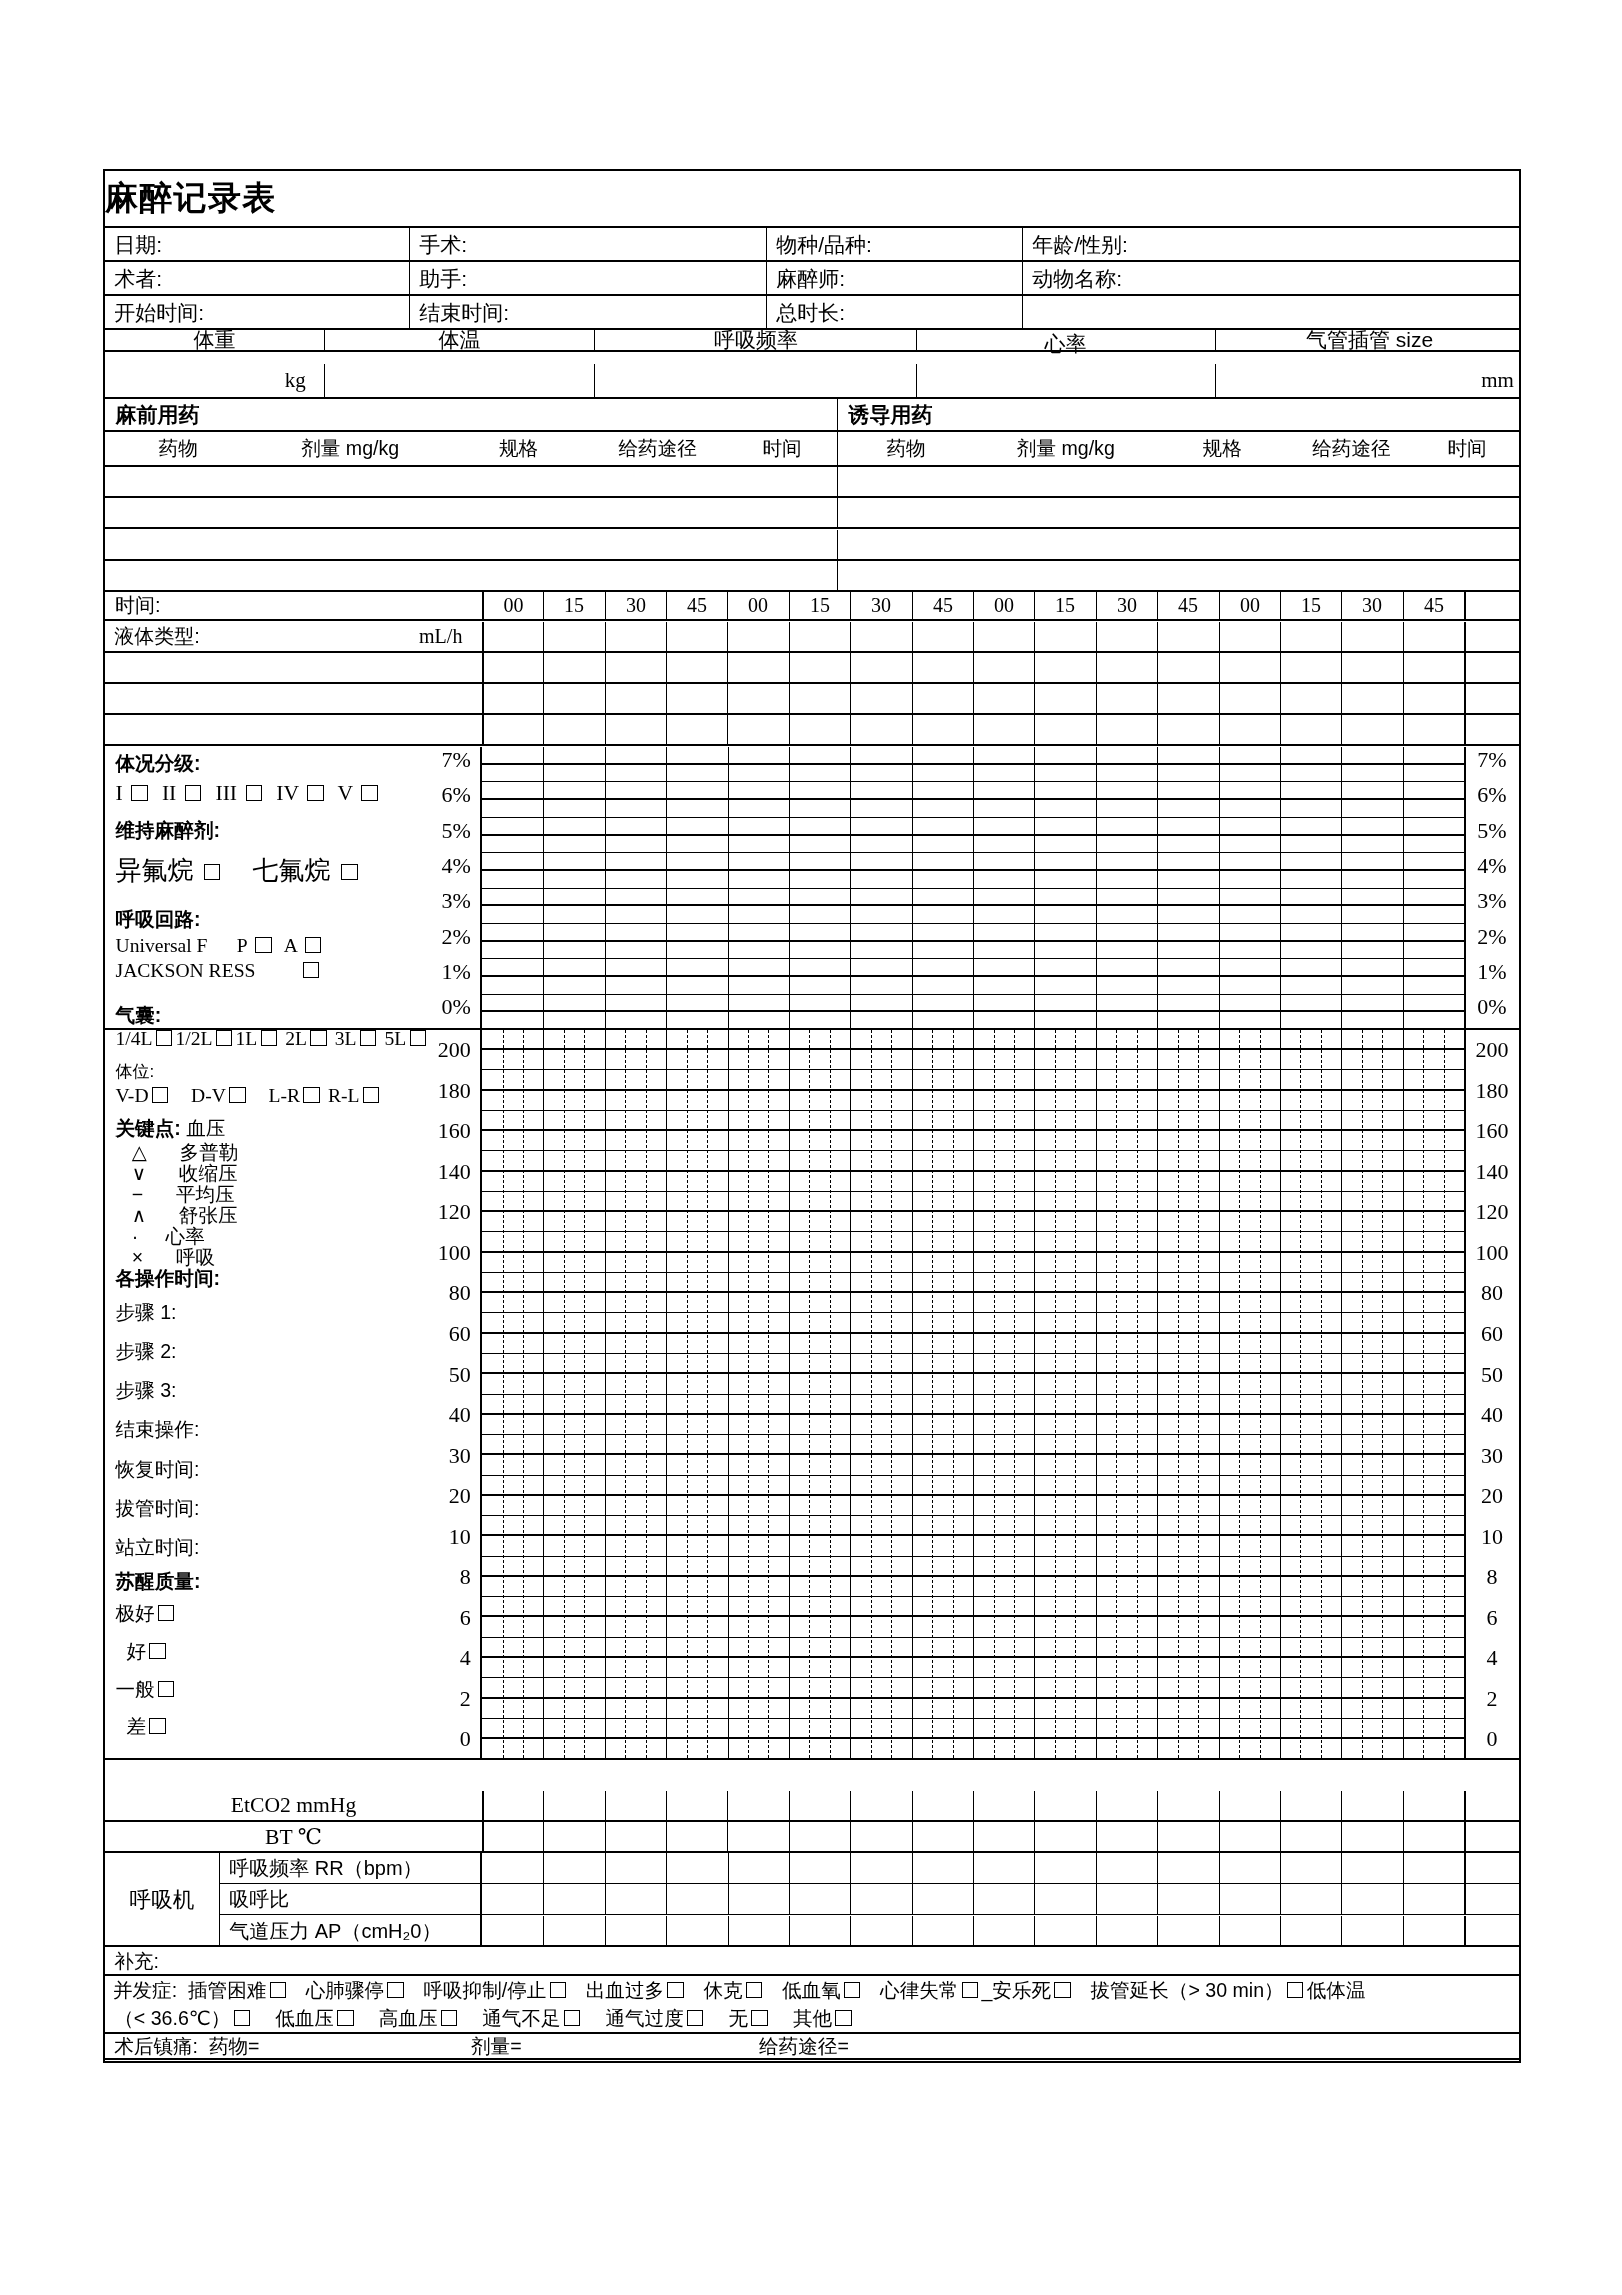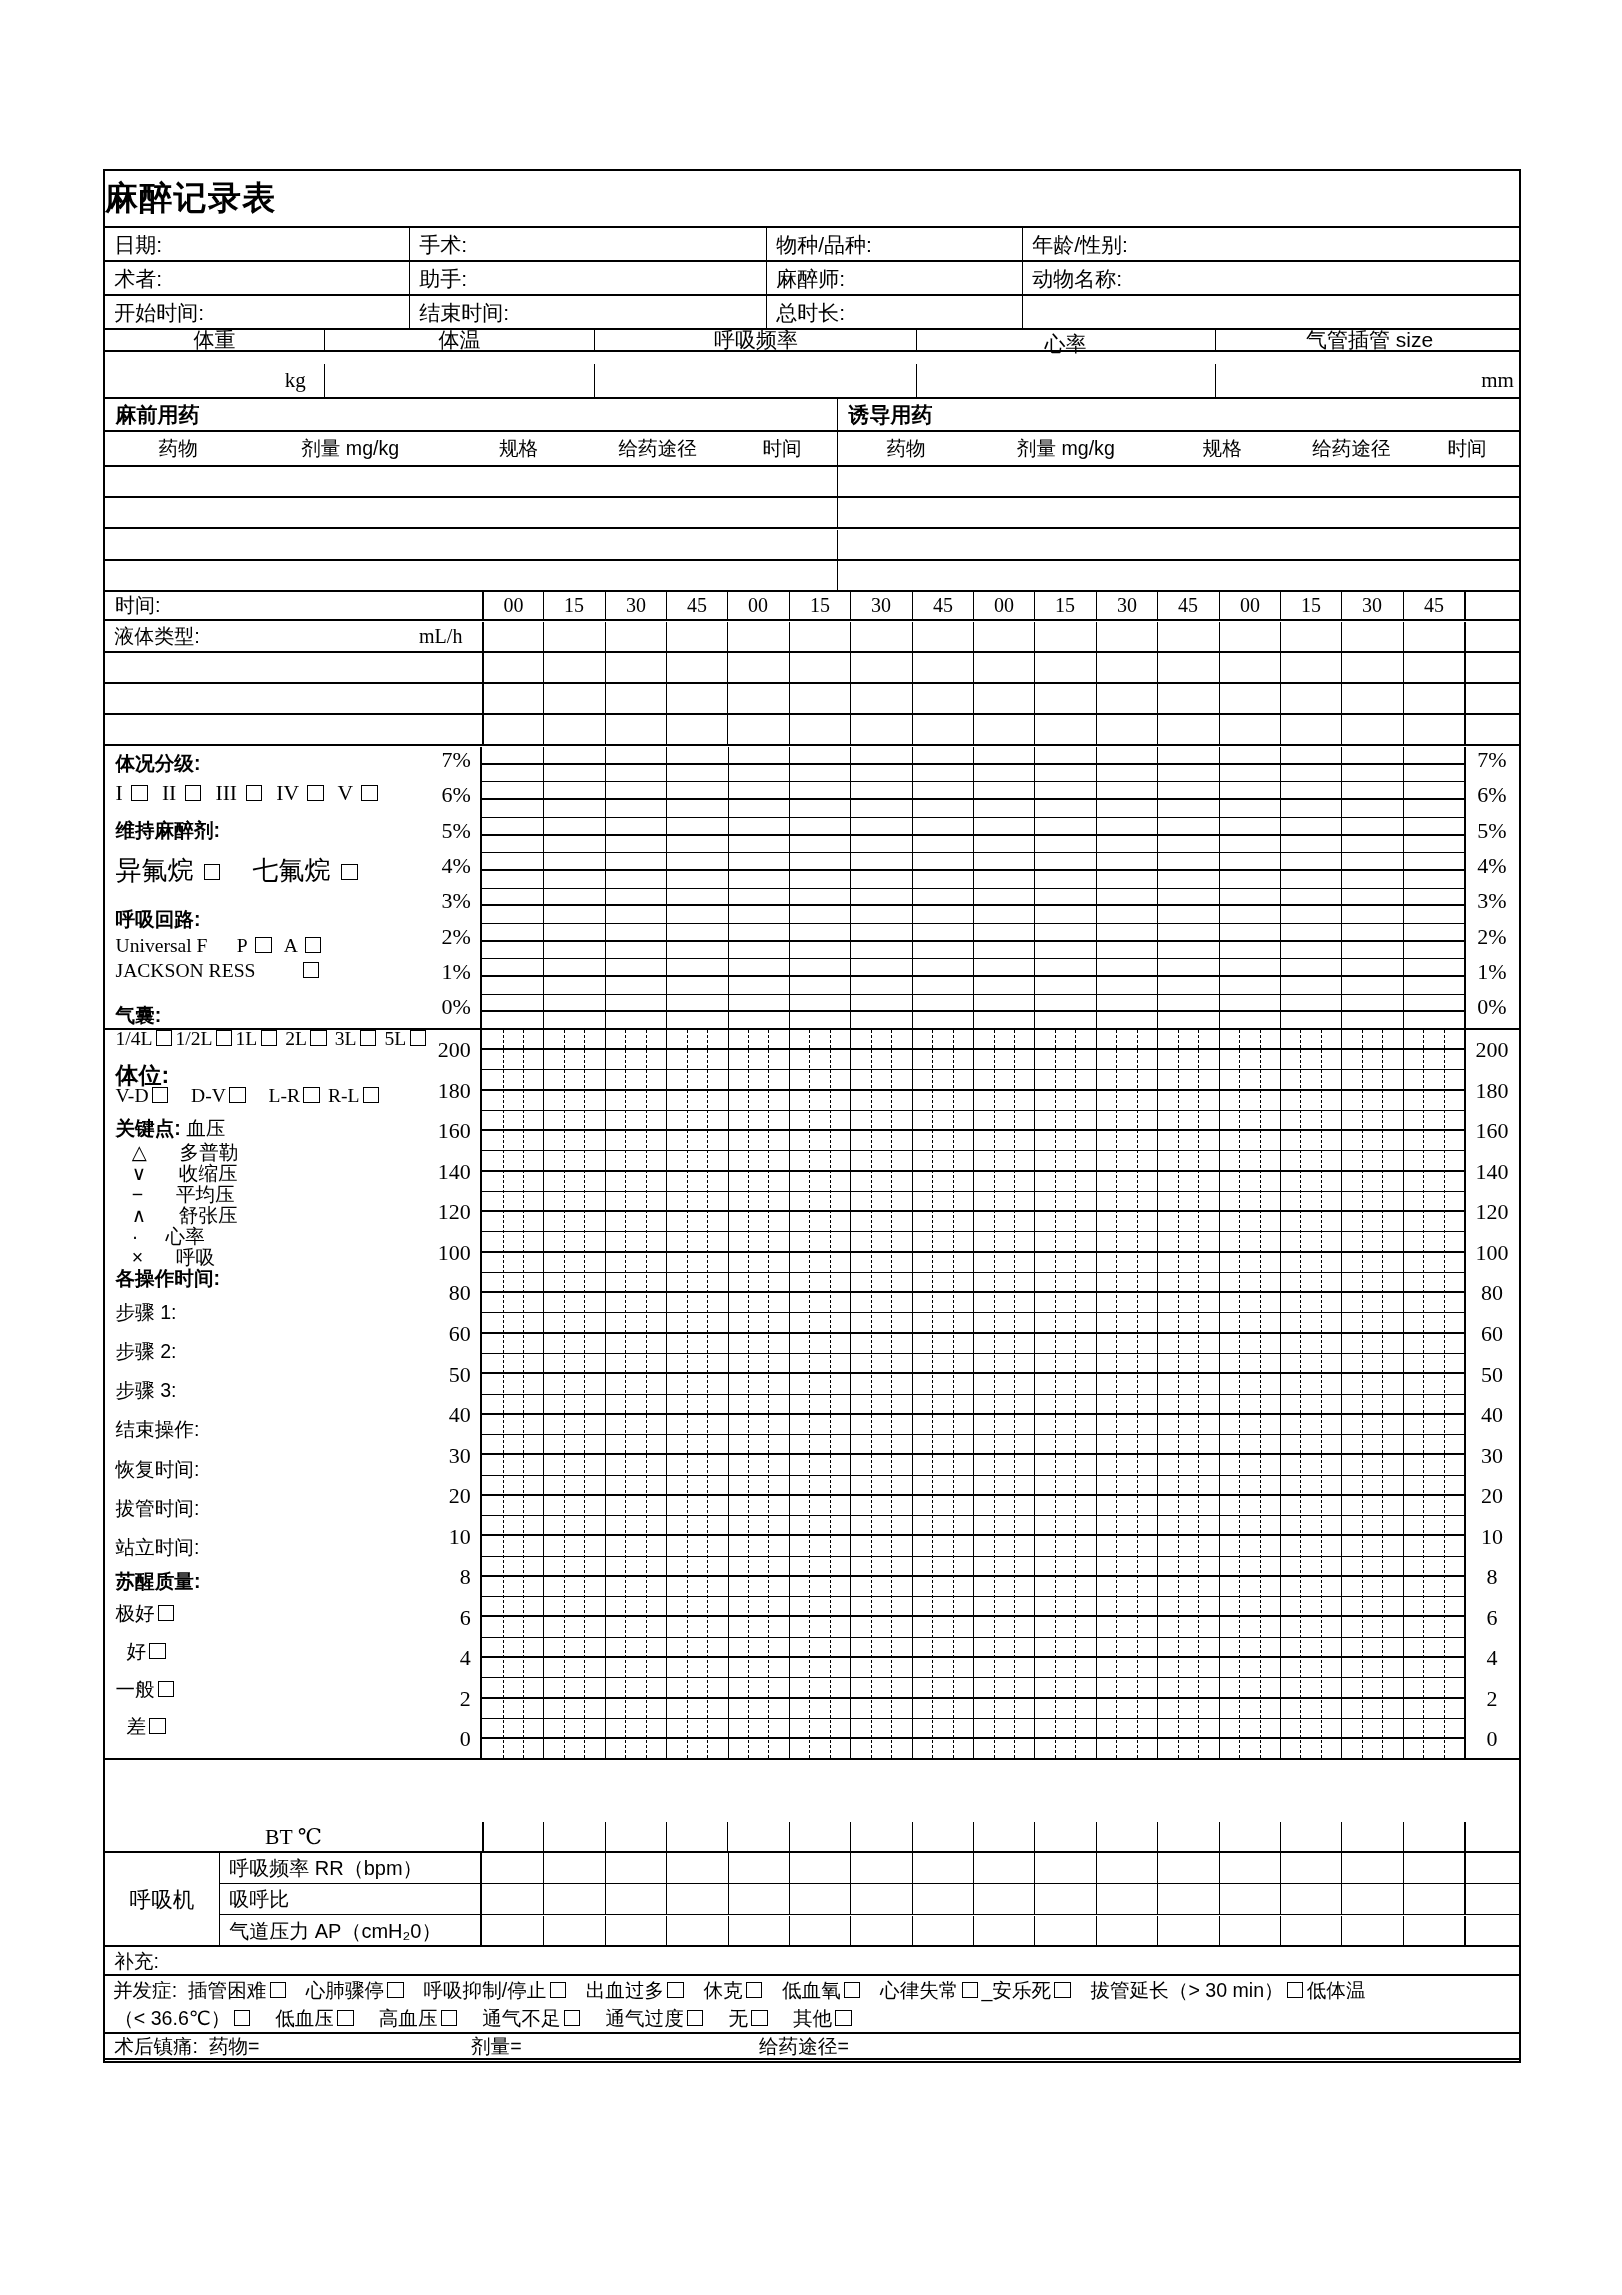--- a/index.html
+++ b/index.html
@@ -457,21 +457,21 @@
       <div style="top: 576px; left: 0px; width: 377px; height: 1012px; position: absolute; z-index: 5;">
         <div style="position: absolute; top: 5.2px; left: 0px; right: 5.2px; padding-left: 10.5px; white-space: pre; font-size: 19.6px; font-weight: bold; line-height: 1.15;">体况分级:</div>
         <div class="serif" style="position: absolute; top: 34px; left: 0px; right: 5.2px; padding-left: 10.5px; white-space: pre; font-size: 21.6px; font-weight: normal; line-height: 1.15;">I <span class="cb"></span>  II <span class="cb"></span>  III <span class="cb"></span>  IV <span class="cb"></span>  V <span class="cb"></span></div>
         <div style="position: absolute; top: 72px; left: 0px; right: 5.2px; padding-left: 10.5px; white-space: pre; font-size: 19.6px; font-weight: bold; line-height: 1.15;">维持麻醉剂:</div>
         <div style="position: absolute; top: 109px; left: 0px; right: 5.2px; padding-left: 10.5px; white-space: pre; font-size: 26px; font-weight: normal; line-height: 1.15;">异氟烷 <span class="cb"></span>    七氟烷 <span class="cb"></span></div>
         <div style="position: absolute; top: 161px; left: 0px; right: 5.2px; padding-left: 10.5px; white-space: pre; font-size: 19.6px; font-weight: bold; line-height: 1.15;">呼吸回路:</div>
         <div class="serif" style="position: absolute; top: 188px; left: 0px; right: 5.2px; padding-left: 10.5px; white-space: pre; font-size: 19.6px; font-weight: normal; line-height: 1.15;">Universal F      P <span class="cb"></span>  A <span class="cb"></span></div>
         <div class="serif" style="position: absolute; top: 213px; left: 0px; right: 5.2px; padding-left: 10.5px; white-space: pre; font-size: 19.6px; font-weight: normal; line-height: 1.15;">JACKSON RESS         <span class="cb"></span></div>
         <div style="position: absolute; top: 257px; left: 0px; right: 5.2px; padding-left: 10.5px; white-space: pre; font-size: 19.6px; font-weight: bold; line-height: 1.15;">气囊:</div>
         <div class="serif" style="position: absolute; top: 281px; left: 0px; right: 5.2px; padding-left: 10.5px; white-space: pre; font-size: 19.6px; font-weight: normal; line-height: 1.15;">1/4L<span class="cb"></span>1/2L<span class="cb"></span>1L<span class="cb"></span> 2L<span class="cb"></span> 3L<span class="cb"></span> 5L<span class="cb"></span></div>
-        <div style="position: absolute; top: 315px; left: 0px; right: 5.2px; padding-left: 10.5px; white-space: pre; font-size: 23px; font-weight: bold; line-height: 1.15;">体位:</div>
+        <div style="position: absolute; top: 315px; left: 0px; right: 5.2px; padding-left: 10.5px; white-space: pre; font-size: 17px; font-weight: normal; line-height: 1.15;">体位:</div>
         <div class="serif" style="position: absolute; top: 338px; left: 0px; right: 5.2px; padding-left: 10.5px; white-space: pre; font-size: 19.6px; font-weight: normal; line-height: 1.15;">V-D<span class="cb"></span>    D-V<span class="cb"></span>    L-R<span class="cb"></span> R-L<span class="cb"></span></div>
         <div style="position: absolute; top: 370px; left: 0px; right: 5.2px; padding-left: 10.5px; white-space: pre; font-size: 19.6px; font-weight: normal; line-height: 1.15;"><span style="font-weight: bold;">关键点:</span> 血压</div>
         <div style="position: absolute; top: 394px; left: 0px; right: 5.2px; padding-left: 10.5px; white-space: pre; font-size: 19.6px; font-weight: normal; line-height: 1.15;">   △      多普勒</div>
         <div style="position: absolute; top: 415px; left: 0px; right: 5.2px; padding-left: 10.5px; white-space: pre; font-size: 19.6px; font-weight: normal; line-height: 1.15;">   ∨      收缩压</div>
         <div style="position: absolute; top: 436px; left: 0px; right: 5.2px; padding-left: 10.5px; white-space: pre; font-size: 19.6px; font-weight: normal; line-height: 1.15;">   −      平均压</div>
         <div style="position: absolute; top: 457px; left: 0px; right: 5.2px; padding-left: 10.5px; white-space: pre; font-size: 19.6px; font-weight: normal; line-height: 1.15;">   ∧      舒张压</div>
         <div style="position: absolute; top: 478px; left: 0px; right: 5.2px; padding-left: 10.5px; white-space: pre; font-size: 19.6px; font-weight: normal; line-height: 1.15;">   ·     心率</div>
         <div style="position: absolute; top: 499px; left: 0px; right: 5.2px; padding-left: 10.5px; white-space: pre; font-size: 19.6px; font-weight: normal; line-height: 1.15;">   ×      呼吸</div>
         <div style="position: absolute; top: 520px; left: 0px; right: 5.2px; padding-left: 10.5px; white-space: pre; font-size: 19.6px; font-weight: bold; line-height: 1.15;">各操作时间:</div>
         <div style="position: absolute; top: 554px; left: 0px; right: 5.2px; padding-left: 10.5px; white-space: pre; font-size: 19.6px; font-weight: normal; line-height: 1.15;">步骤 1:</div>
@@ -480,20 +480,42 @@
         <div style="position: absolute; top: 671px; left: 0px; right: 5.2px; padding-left: 10.5px; white-space: pre; font-size: 19.6px; font-weight: normal; line-height: 1.15;">结束操作:</div>
         <div style="position: absolute; top: 711px; left: 0px; right: 5.2px; padding-left: 10.5px; white-space: pre; font-size: 19.6px; font-weight: normal; line-height: 1.15;">恢复时间:</div>
         <div style="position: absolute; top: 750px; left: 0px; right: 5.2px; padding-left: 10.5px; white-space: pre; font-size: 19.6px; font-weight: normal; line-height: 1.15;">拔管时间:</div>
         <div style="position: absolute; top: 789px; left: 0px; right: 5.2px; padding-left: 10.5px; white-space: pre; font-size: 19.6px; font-weight: normal; line-height: 1.15;">站立时间:</div>
         <div style="position: absolute; top: 823px; left: 0px; right: 5.2px; padding-left: 10.5px; white-space: pre; font-size: 19.6px; font-weight: bold; line-height: 1.15;">苏醒质量:</div>
         <div style="position: absolute; top: 855px; left: 0px; right: 5.2px; padding-left: 10.5px; white-space: pre; font-size: 19.6px; font-weight: normal; line-height: 1.15;">极好<span class="cb"></span></div>
         <div style="position: absolute; top: 893px; left: 0px; right: 5.2px; padding-left: 10.5px; white-space: pre; font-size: 19.6px; font-weight: normal; line-height: 1.15;">  好<span class="cb"></span></div>
         <div style="position: absolute; top: 931px; left: 0px; right: 5.2px; padding-left: 10.5px; white-space: pre; font-size: 19.6px; font-weight: normal; line-height: 1.15;">一般<span class="cb"></span></div>
         <div style="position: absolute; top: 968px; left: 0px; right: 5.2px; padding-left: 10.5px; white-space: pre; font-size: 19.6px; font-weight: normal; line-height: 1.15;">  差<span class="cb"></span></div>
       </div>
+      <div class="row" style="top: 1620px; height: 31px; border-bottom-width: 2px;">
+        <div class="cell" style="left: 0px; width: 377px; display: flex; align-items: center; justify-content: center;">
+          <span class="serif" style="font-size: 21.6px;">EtCO2 mmHg</span>
+        </div>
+        <div class="cell" style="left: 377px; width: 61px; border-left: 2px solid rgb(0, 0, 0); display: flex; align-items: center; justify-content: center;"></div>
+        <div class="cell" style="left: 438px; width: 61px; border-left: 1.3px solid rgb(0, 0, 0); display: flex; align-items: center; justify-content: center;"></div>
+        <div class="cell" style="left: 500px; width: 61px; border-left: 1.3px solid rgb(0, 0, 0); display: flex; align-items: center; justify-content: center;"></div>
+        <div class="cell" style="left: 561px; width: 61px; border-left: 1.3px solid rgb(0, 0, 0); display: flex; align-items: center; justify-content: center;"></div>
+        <div class="cell" style="left: 622px; width: 61px; border-left: 1.3px solid rgb(0, 0, 0); display: flex; align-items: center; justify-content: center;"></div>
+        <div class="cell" style="left: 684px; width: 61px; border-left: 1.3px solid rgb(0, 0, 0); display: flex; align-items: center; justify-content: center;"></div>
+        <div class="cell" style="left: 745px; width: 61px; border-left: 1.3px solid rgb(0, 0, 0); display: flex; align-items: center; justify-content: center;"></div>
+        <div class="cell" style="left: 807px; width: 61px; border-left: 1.3px solid rgb(0, 0, 0); display: flex; align-items: center; justify-content: center;"></div>
+        <div class="cell" style="left: 868px; width: 61px; border-left: 1.3px solid rgb(0, 0, 0); display: flex; align-items: center; justify-content: center;"></div>
+        <div class="cell" style="left: 929px; width: 61px; border-left: 1.3px solid rgb(0, 0, 0); display: flex; align-items: center; justify-content: center;"></div>
+        <div class="cell" style="left: 991px; width: 61px; border-left: 1.3px solid rgb(0, 0, 0); display: flex; align-items: center; justify-content: center;"></div>
+        <div class="cell" style="left: 1052px; width: 61px; border-left: 1.3px solid rgb(0, 0, 0); display: flex; align-items: center; justify-content: center;"></div>
+        <div class="cell" style="left: 1114px; width: 61px; border-left: 1.3px solid rgb(0, 0, 0); display: flex; align-items: center; justify-content: center;"></div>
+        <div class="cell" style="left: 1175px; width: 61px; border-left: 1.3px solid rgb(0, 0, 0); display: flex; align-items: center; justify-content: center;"></div>
+        <div class="cell" style="left: 1236px; width: 61px; border-left: 1.3px solid rgb(0, 0, 0); display: flex; align-items: center; justify-content: center;"></div>
+        <div class="cell" style="left: 1298px; width: 61px; border-left: 1.3px solid rgb(0, 0, 0); display: flex; align-items: center; justify-content: center;"></div>
+        <div class="cell" style="left: 1359px; width: 54px; border-left: 2px solid rgb(0, 0, 0); display: flex; align-items: center; justify-content: center;"></div>
+      </div>
       <div class="row" style="top: 1651px; height: 31px; border-bottom-width: 2px;">
         <div class="cell" style="left: 0px; width: 377px; display: flex; align-items: center; justify-content: center;">
           <span class="serif" style="font-size: 21.6px;">BT  ℃</span>
         </div>
         <div class="cell" style="left: 377px; width: 61px; border-left: 2px solid rgb(0, 0, 0); display: flex; align-items: center; justify-content: center;"></div>
         <div class="cell" style="left: 438px; width: 61px; border-left: 1.3px solid rgb(0, 0, 0); display: flex; align-items: center; justify-content: center;"></div>
         <div class="cell" style="left: 500px; width: 61px; border-left: 1.3px solid rgb(0, 0, 0); display: flex; align-items: center; justify-content: center;"></div>
         <div class="cell" style="left: 561px; width: 61px; border-left: 1.3px solid rgb(0, 0, 0); display: flex; align-items: center; justify-content: center;"></div>
         <div class="cell" style="left: 622px; width: 61px; border-left: 1.3px solid rgb(0, 0, 0); display: flex; align-items: center; justify-content: center;"></div>
         <div class="cell" style="left: 684px; width: 61px; border-left: 1.3px solid rgb(0, 0, 0); display: flex; align-items: center; justify-content: center;"></div>

